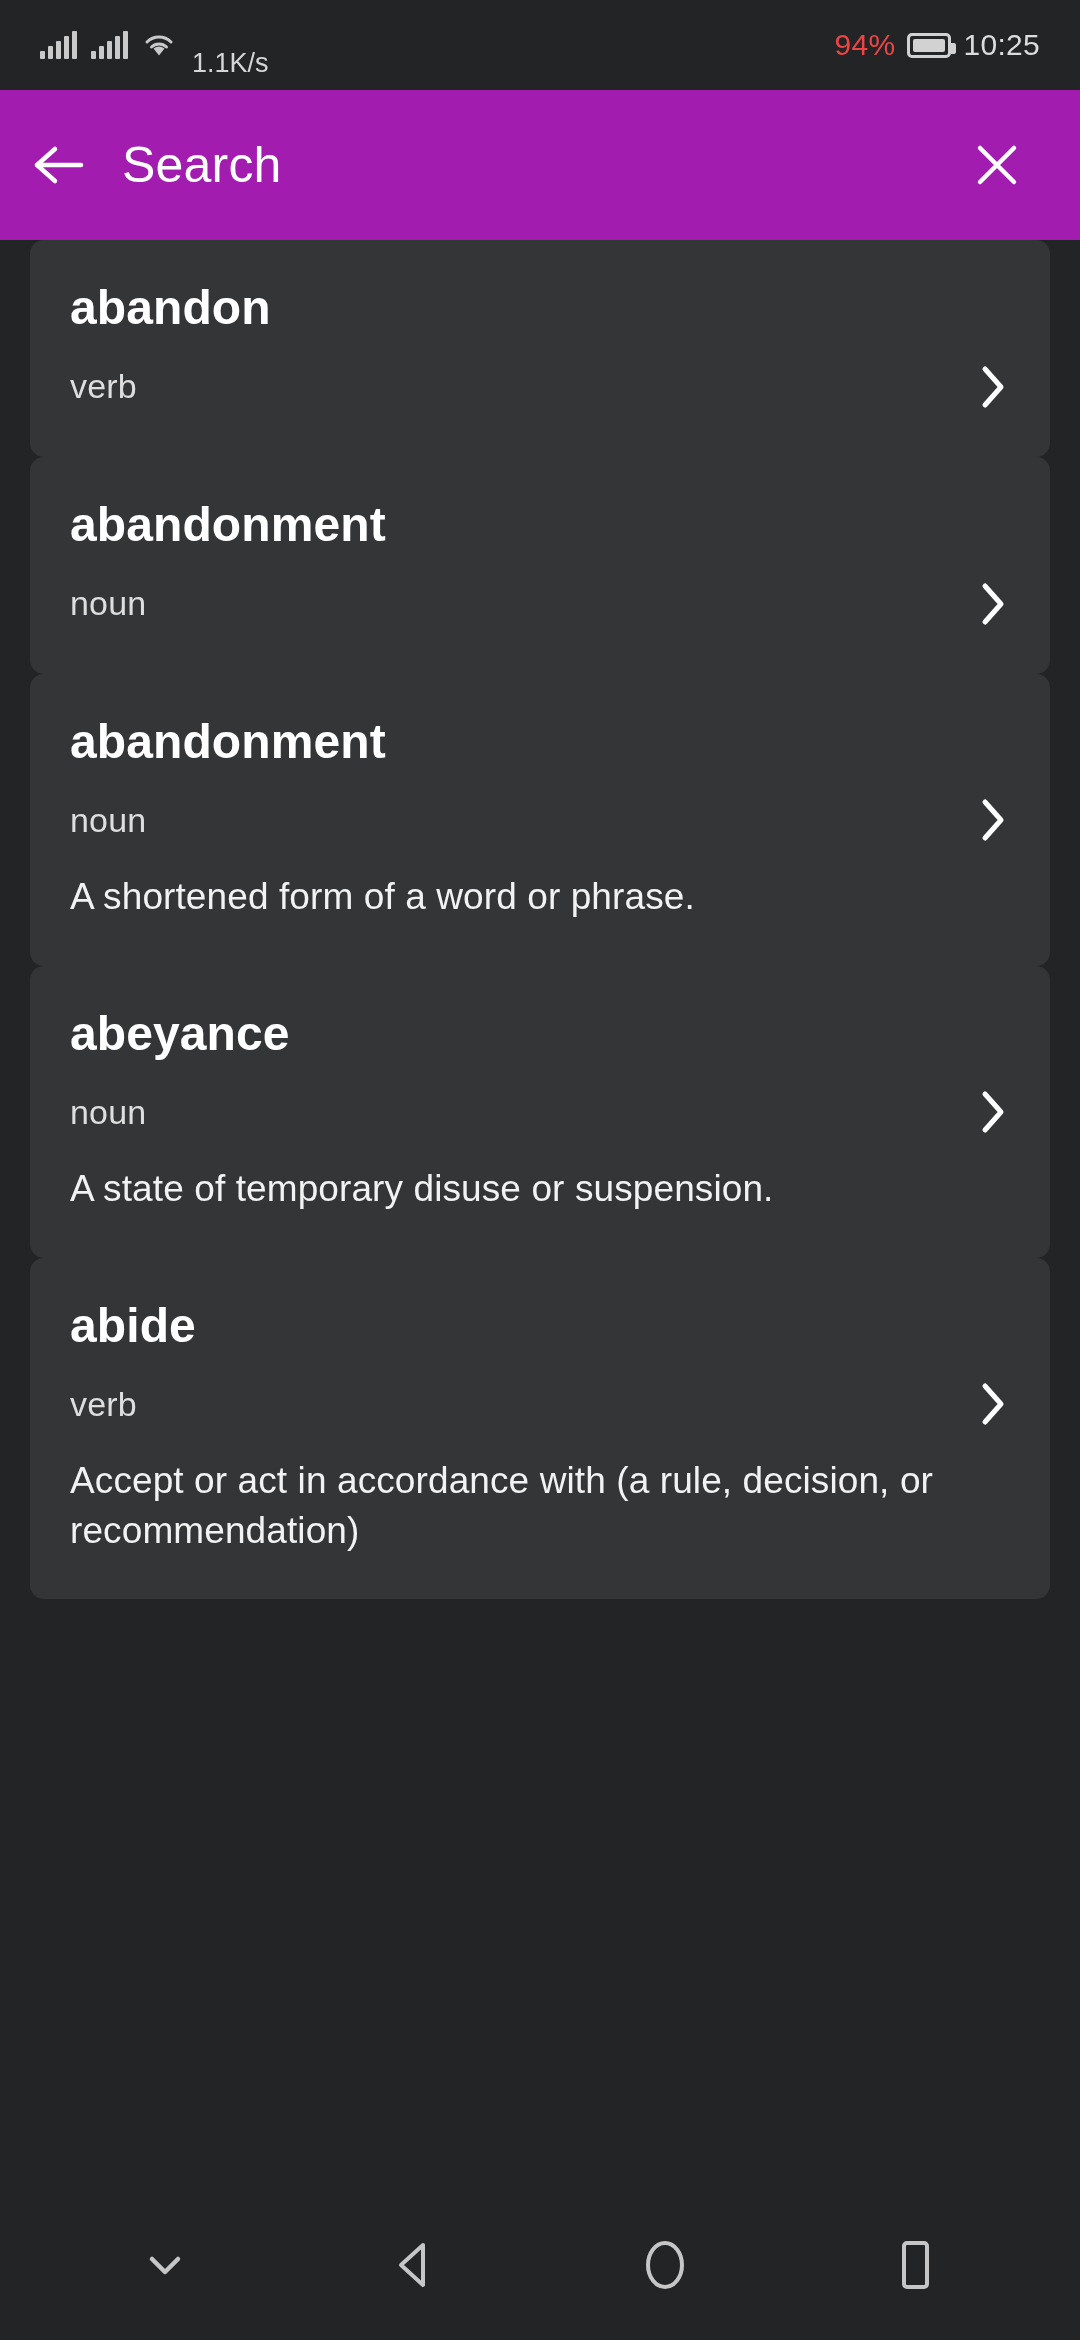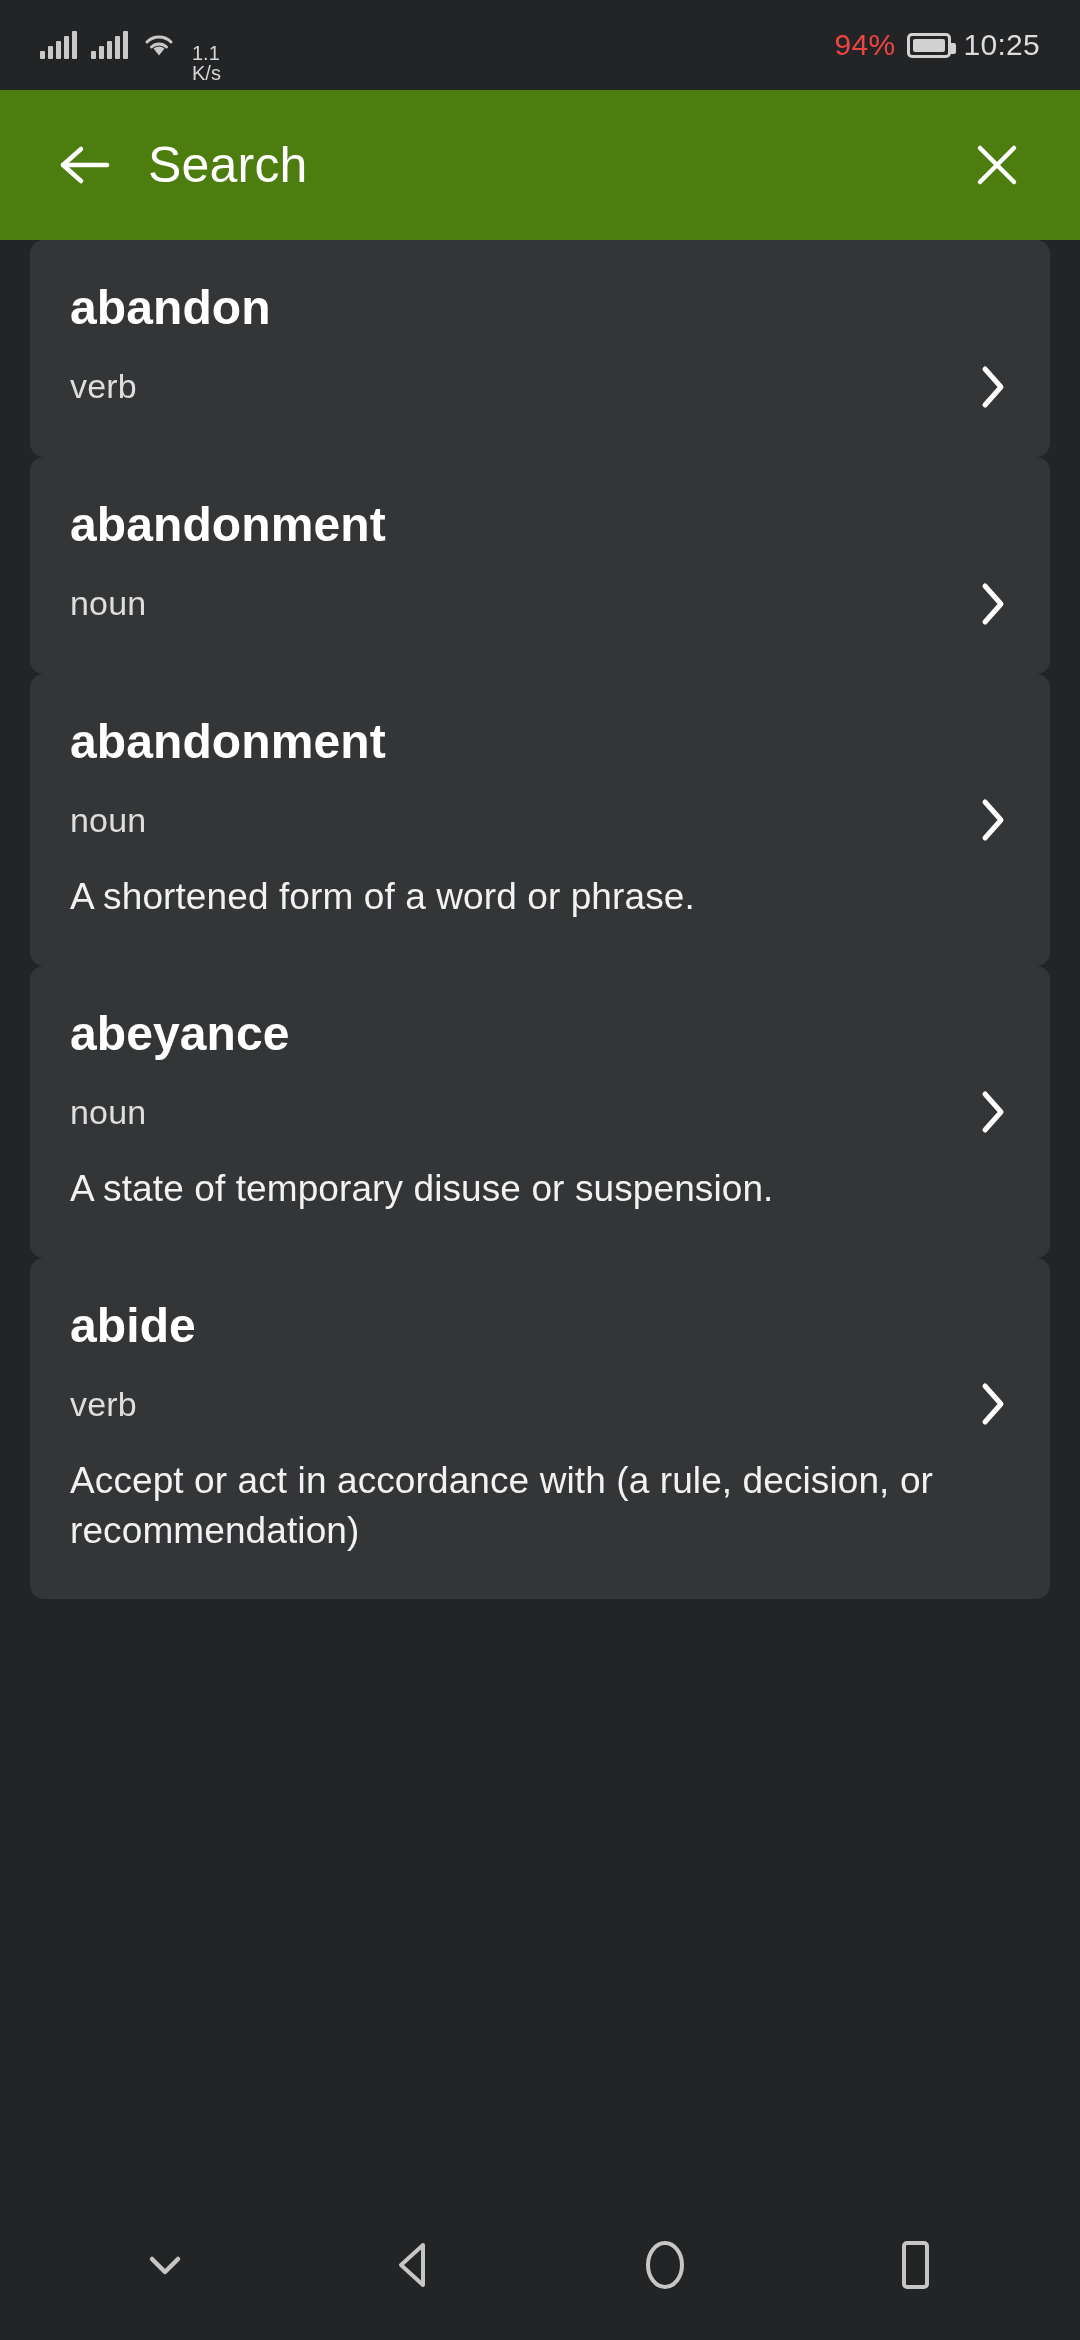--- a/index.html
+++ b/index.html
@@ -31,23 +31,23 @@
   }
   .bars { display:flex; align-items:flex-end; gap:3px; height:28px; }
   .bars i { display:block; width:5px; background:#c9c9c9; border-radius:1px; }
   .bars i:nth-child(1){height:8px;}
   .bars i:nth-child(2){height:13px;}
   .bars i:nth-child(3){height:18px;}
   .bars i:nth-child(4){height:23px;}
   .bars i:nth-child(5){height:28px;}
   .wifi-ico { width:34px; height:28px; display:block; }
   .netspeed {
-    font-size:20px; line-height:20px;
+    font-size:27px; line-height:20px;
     color:#d6d6d6;
-    display:flex; flex-direction:column;
+    display:flex; flex-direction:row;
     margin-left:2px;
     margin-top:36px;
   }
   .battery-pct { font-size:30px; color:#ef4444; letter-spacing:0.3px; }
   .battery-ico {
     width:44px; height:25px;
     border:3px solid #d2d2d2; border-radius:5px;
     position:relative;
     display:flex; align-items:center;
   }
@@ -58,22 +58,22 @@
   .battery-fill {
     height:13px; background:#d2d2d2; border-radius:2px;
     margin:0 3px; width:34px;
   }
   .clock { font-size:30px; color:#dcdcdc; letter-spacing:0.3px; }
 
   
   .app-bar {
     height:150px; flex:0 0 150px;
     display:flex; align-items:center;
-    padding:0 46px 0 48px;
-    background:#4d7c0f;
+    padding:0 46px 0 22px;
+    background:#a21caf;
   }
   .icon-btn {
     width:74px; height:74px;
     display:flex; align-items:center; justify-content:center;
     cursor:pointer; flex:0 0 auto;
   }
   .app-title {
     font-size:50px; color:#ffffff;
     margin-left:26px; letter-spacing:0.2px;
   }

